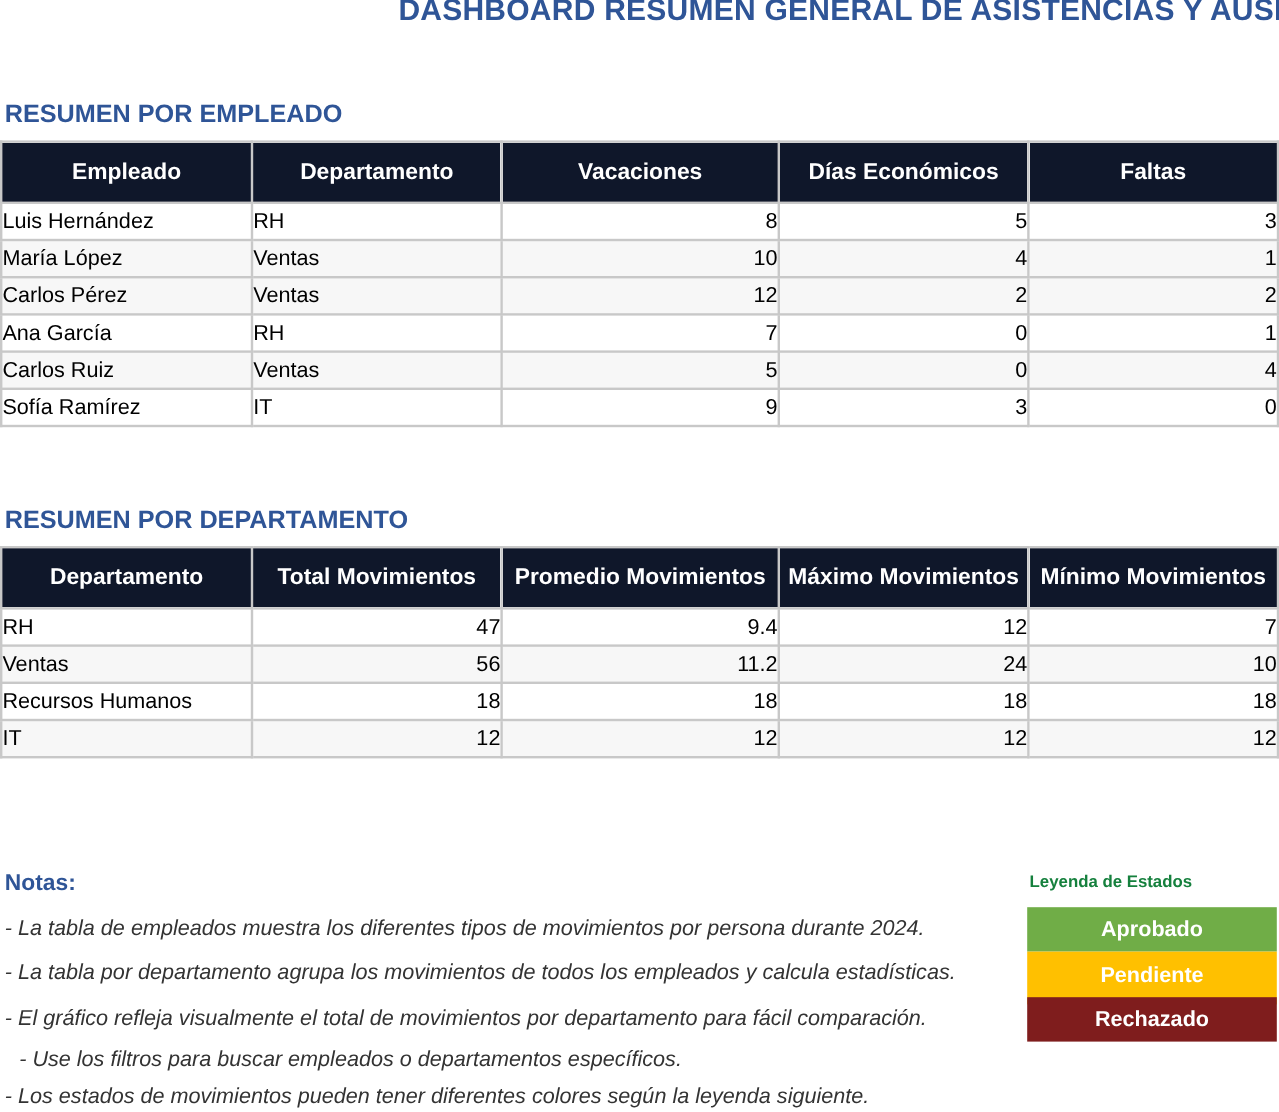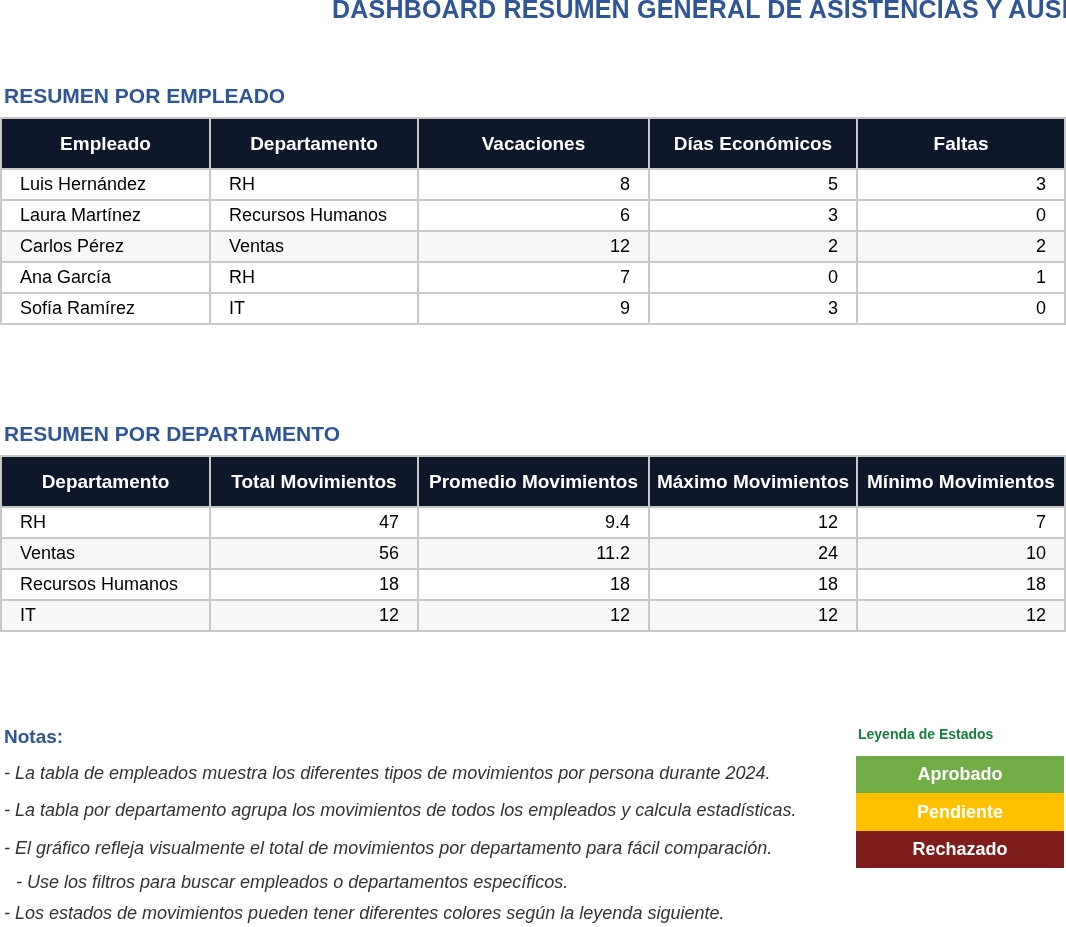--- a/index.html
+++ b/index.html
@@ -18,21 +18,21 @@
     position: absolute; left: 0; border-collapse: collapse; table-layout: fixed;
     font-size: 18px;
   }
   table.grid th, table.grid td {
     border: 2px solid #c8c8c8; overflow: hidden; white-space: nowrap;
   }
   table.grid th {
     background: #0f172a; color: #ffffff; font-weight: bold; text-align: center;
     height: 51px; font-size: 19px; padding: 0;
   }
-  table.grid td { height: 31px; padding: 0 18px; line-height: 27px; }
+  table.grid td { height: 31px; padding: 0 0; line-height: 27px; }
   table.grid td.num { text-align: right; }
   table.grid tr.alt td { background: #f7f7f7; }
   .clip-inner { display: block; width: 100%; overflow: hidden; white-space: nowrap; text-align: center; }
 
   .notes-title {
     position: absolute; left: 4px; top: 726px; font-size: 19px; font-weight: bold; color: #2f5597;
   }
   .note {
     position: absolute; left: 4px; font-size: 18px; font-style: italic; color: #333333; white-space: nowrap; text-align: center;
   }
@@ -69,40 +69,47 @@
     </tr>
   </thead>
   <tbody>
     <tr>
       <td>Luis Hernández</td>
       <td>RH</td>
       <td class="num">8</td>
       <td class="num">5</td>
       <td class="num">3</td>
     </tr>
-    <tr>
-      <td>Laura Martínez</td>
-      <td>Recursos Humanos</td>
-      <td class="num">6</td>
-      <td class="num">3</td>
-      <td class="num">0</td>
+    <tr class="alt">
+      <td>María López</td>
+      <td>Ventas</td>
+      <td class="num">10</td>
+      <td class="num">4</td>
+      <td class="num">1</td>
     </tr>
     <tr class="alt">
       <td>Carlos Pérez</td>
       <td>Ventas</td>
       <td class="num">12</td>
       <td class="num">2</td>
       <td class="num">2</td>
     </tr>
     <tr>
       <td>Ana García</td>
       <td>RH</td>
       <td class="num">7</td>
       <td class="num">0</td>
       <td class="num">1</td>
+    </tr>
+    <tr class="alt">
+      <td>Carlos Ruiz</td>
+      <td>Ventas</td>
+      <td class="num">5</td>
+      <td class="num">0</td>
+      <td class="num">4</td>
     </tr>
     <tr>
       <td>Sofía Ramírez</td>
       <td>IT</td>
       <td class="num">9</td>
       <td class="num">3</td>
       <td class="num">0</td>
     </tr>
   </tbody>
 </table>

